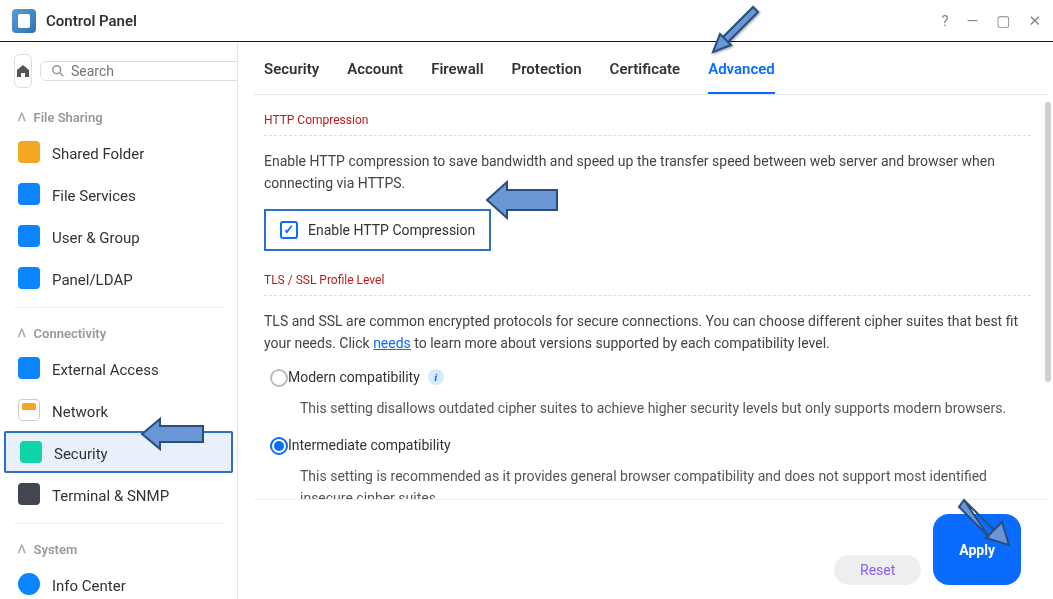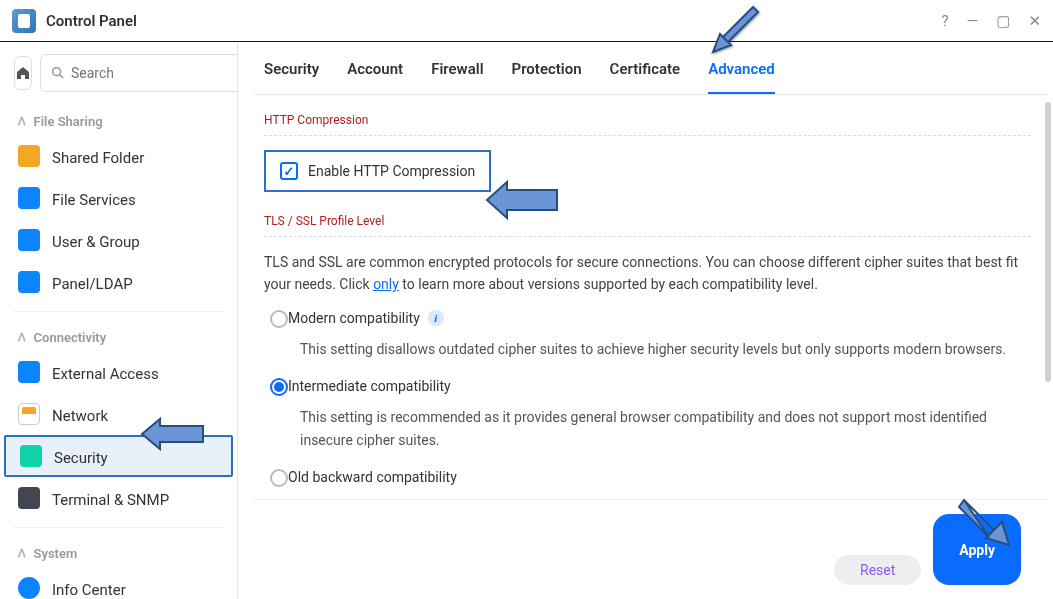--- a/index.html
+++ b/index.html
@@ -10,21 +10,21 @@
     .titlebar-icon::after { content: ""; position: absolute; left: 6px; top: 5px; width: 12px; height: 14px; background: #fff; border-radius: 2px; }
     .titlebar-title { font-size: 15px; font-weight: 600; color: #333; flex: 1; }
     .titlebar-controls { display: flex; gap: 18px; align-items: center; color: #888; }
     .titlebar-controls span { cursor: pointer; font-size: 15px; }
     
     .main-layout { display: flex; height: calc(100% - 42px); }
     
     .sidebar { width: 238px; border-right: 1px solid #e5e5e5; padding: 12px 0; overflow-y: auto; }
     .sidebar-top { display: flex; gap: 8px; padding: 0 14px 12px 14px; align-items: center; }
     .home-btn { width: 36px; height: 34px; border: 1px solid #ddd; border-radius: 6px; display: flex; align-items: center; justify-content: center; cursor: pointer; background: #fff; }
-    .search-box { flex: 1; height: 38px; border: 1px solid #ddd; border-radius: 6px; padding: 0 10px; display: flex; align-items: center; gap: 6px; }
+    .search-box { flex: 1; height: 20px; border: 1px solid #ddd; border-radius: 6px; padding: 0 10px; display: flex; align-items: center; gap: 6px; }
     .search-box input { border: none; outline: none; flex: 1; font-size: 14px; color: #666; background: transparent; }
     
     .section-header { display: flex; align-items: center; gap: 8px; padding: 10px 18px 6px 18px; color: #999; font-size: 13px; font-weight: 600; }
     .chevron-icon { font-size: 11px; color: #aaa; }
     
     .sidebar-item { display: flex; align-items: flex-end; gap: 12px; padding: 10px 18px; cursor: pointer; font-size: 15px; color: #333; }
     .sidebar-item.active { background: #e8f0f9; border: 2px solid #2a6fc9; border-radius: 2px; margin: 0 4px; padding: 8px 14px; }
     .item-icon { width: 22px; height: 22px; border-radius: 4px; flex-shrink: 0; display: flex; align-items: center; justify-content: center; }
     .ic-folder { background: #f5a623; }
     .ic-file { background: #0a84ff; }
@@ -165,28 +165,29 @@
       <div class="tab">Security</div>
       <div class="tab">Account</div>
       <div class="tab">Firewall</div>
       <div class="tab">Protection</div>
       <div class="tab">Certificate</div>
       <div class="tab active">Advanced</div>
     </div>
 
     <div class="content-body">
       <div class="section-title">HTTP Compression</div>
+      <p class="desc">Enable HTTP compression to save bandwidth and speed up the transfer speed between web server and browser when connecting via HTTPS.</p>
       <div class="checkbox-row">
         <div class="checkbox">✓</div>
         <span class="checkbox-label">Enable HTTP Compression</span>
       </div>
       
       <div class="section-title">TLS / SSL Profile Level</div>
       <p class="desc">
-        <span>TLS and SSL are common encrypted protocols for secure connections. You can choose different cipher suites that best fit your needs. Click </span><a class="link">only</a><span> to learn more about versions supported by each compatibility level.</span>
+        <span>TLS and SSL are common encrypted protocols for secure connections. You can choose different cipher suites that best fit your needs. Click </span><a class="link">needs</a><span> to learn more about versions supported by each compatibility level.</span>
       </p>
       
       <div class="radio-group">
         <div class="radio-row">
           <div class="radio"></div>
           <div class="radio-label">
             <span>Modern compatibility</span>
             <span class="info-badge">i</span>
           </div>
         </div>

